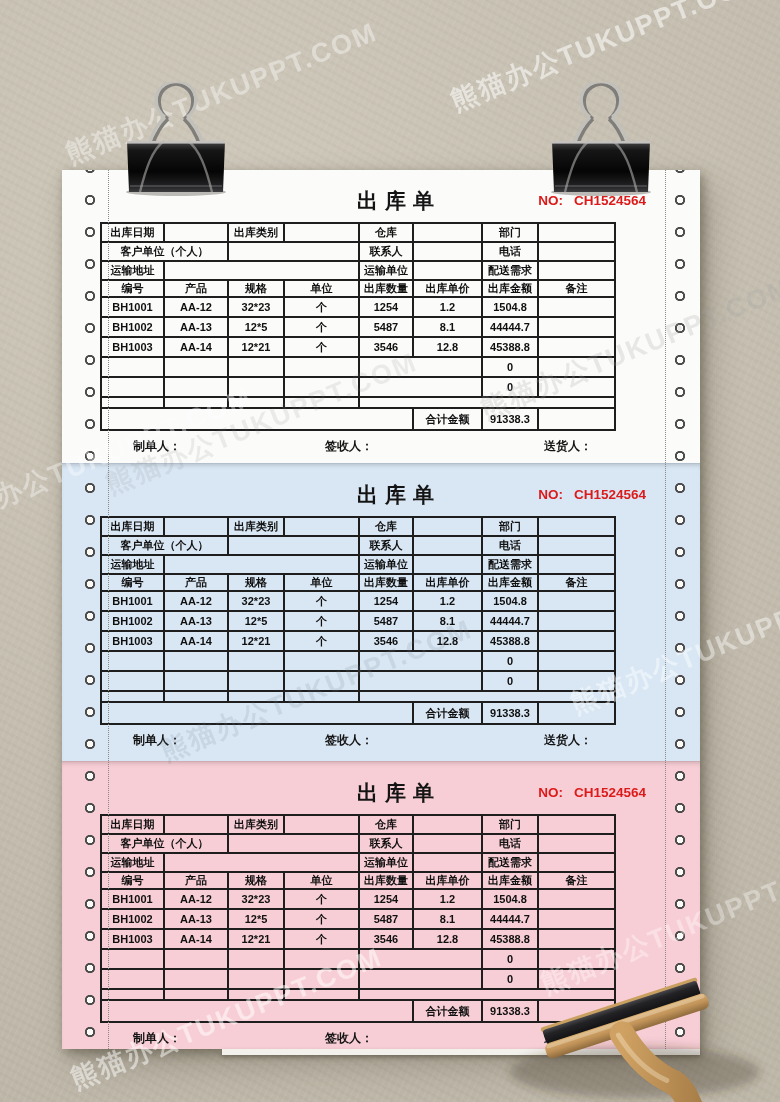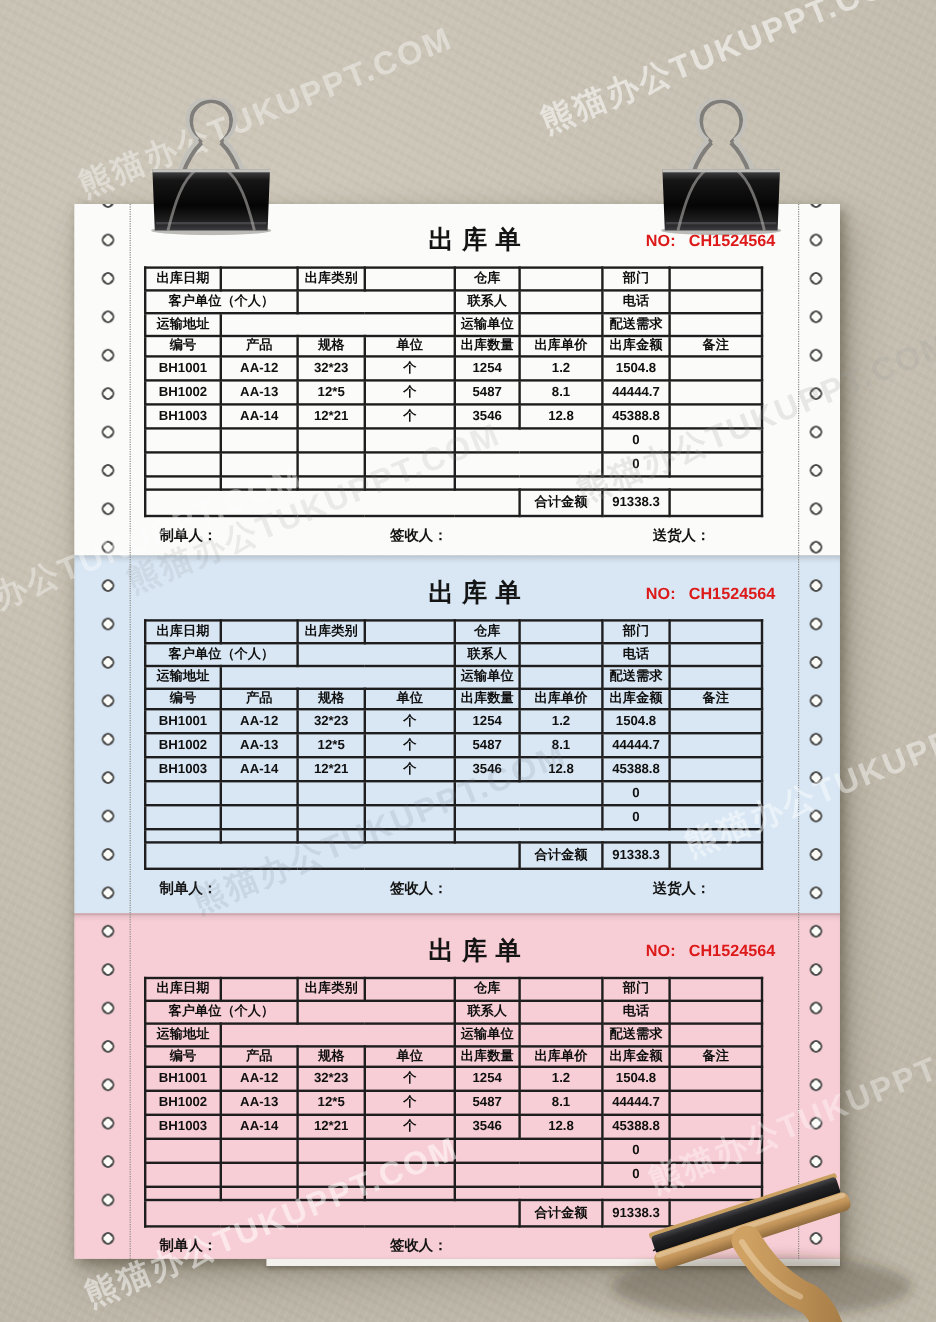--- a/index.html
+++ b/index.html
@@ -34,21 +34,21 @@
   .tear-left{left:46px;}
   .tear-right{left:603px;}
 
   
   .form{position:relative;padding-top:17px;}
   .header-row{position:relative;width:514px;margin-left:58px;height:30px;}
   .form-title{display:block;text-align:center;padding-left:44px;font-size:21px;line-height:28px;font-weight:bold;letter-spacing:7px;color:#141414;}
   .form-no{position:absolute;right:-12px;top:6px;font-size:13.5px;font-weight:bold;color:#dd1a1a;white-space:nowrap;}
   .form-no .no-num{margin-left:11px;}
 
-  table.grid{border-collapse:collapse;table-layout:fixed;width:514px;margin-left:58px;margin-top:5px;}
+  table.grid{border-collapse:collapse;table-layout:fixed;width:514px;margin-left:38px;margin-top:5px;}
   table.grid td{border:2px solid #1e1e1e;padding:0;text-align:center;vertical-align:middle;
     font-size:11px;line-height:1;font-weight:bold;color:#101010;white-space:nowrap;overflow:hidden;}
   tr.r-info td{height:17px;}
   tr.r-head td{height:15px;}
   tr.r-data td{height:18px;}
   tr.r-short td{height:9px;}
   tr.r-total td{height:20px;}
 
   .footer-line{position:relative;width:514px;margin-left:58px;height:18px;margin-top:7px;}
   .footer-line span{position:absolute;top:0;font-size:12px;font-weight:bold;color:#141414;white-space:nowrap;}

